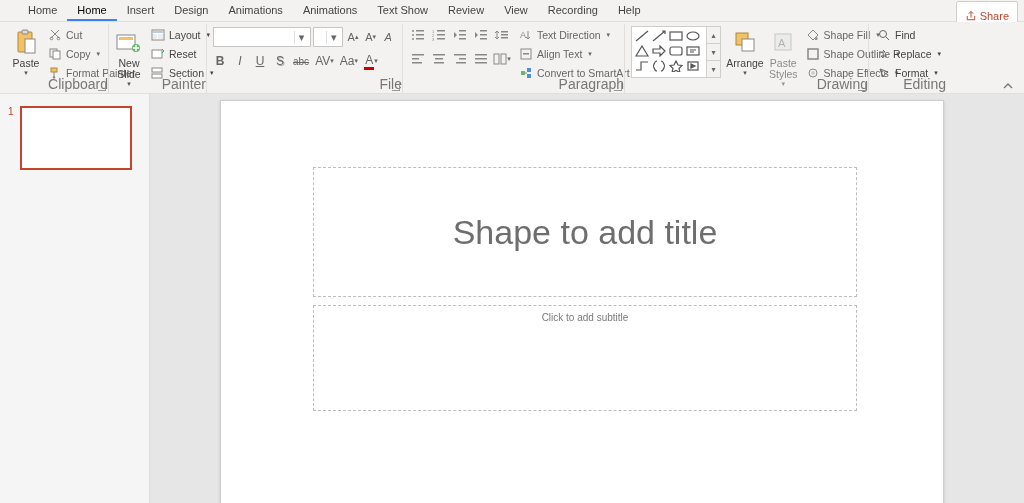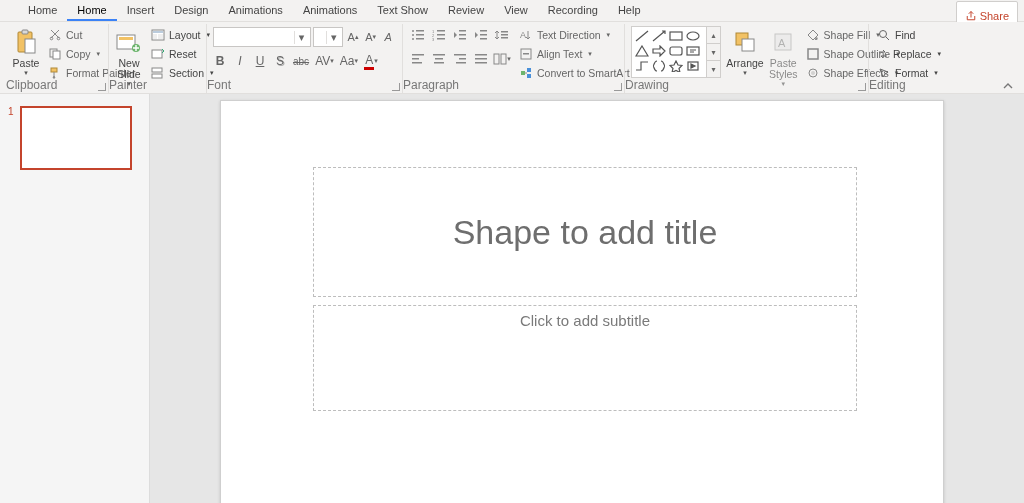--- a/index.html
+++ b/index.html
@@ -11,21 +11,21 @@
   .tab { padding: 4px 10px 2px; color: #444; cursor: pointer; }
   .tab.active { color: #000; border-bottom: 2px solid #3b82f6; font-weight: 400; }
   .share-btn { position: absolute; right: 6px; top: 1px; height: 30px; display: flex; align-items: center; gap: 3px; padding: 0 8px; border: 1px solid #d0cecc; background: #fff; color: #c4442c; border-radius: 2px; cursor: pointer; }
   .share-btn .ico { width: 12px; height: 12px; }
 
   
   .ribbon { display: flex; align-items: stretch; height: 72px; background: #f3f2f1; border-bottom: 1px solid #e1dfdd; padding: 2px 6px 0; position: relative; }
   .group { position: relative; padding: 2px 6px 12px; }
   .group + .group { border-left: 1px solid #e1dfdd; }
   .group-body { display: flex; gap: 6px; }
-  .group-title { position: absolute; bottom: 1px; left: 0; right: 0; text-align: left; font-size: 12px; color: #777; }
+  .group-title { position: absolute; bottom: 1px; left: 0; right: 0; text-align: right; font-size: 14px; color: #777; }
   .dbl { position: absolute; right: 2px; bottom: 2px; width: 8px; height: 8px; border: 1px solid #999; border-top: none; border-left: none; cursor: pointer; }
   .collapse { position: absolute; right: 6px; bottom: 0; color: #777; cursor: pointer; padding: 2px 4px; }
 
   
   .big-btn { display: flex; flex-direction: column; align-items: center; justify-content: flex-start; width: 36px; padding-top: 2px; cursor: pointer; }
   .big-btn .iconbox { width: 28px; height: 28px; display: flex; align-items: center; justify-content: center; }
   .big-btn .lbl { font-size: 10.5px; text-align: center; line-height: 1.05; margin-top: 2px; }
   .big-btn .caret { font-size: 7px; color: #555; }
 
   .stack { display: flex; flex-direction: column; gap: 2px; }
@@ -58,21 +58,21 @@
   
   .workspace { display: flex; height: calc(503px - 22px - 72px); background: #e6e6e6; }
   .thumb-pane { width: 150px; background: #f5f5f5; border-right: 1px solid #dcdcdc; padding: 12px 8px; display: flex; flex-direction: column; }
   .thumb-wrap { display: flex; gap: 6px; }
   .thumb-num { font-size: 10px; color: #c4442c; }
   .thumb { width: 112px; height: 64px; background: #fff; border: 2px solid #c4442c; }
   .canvas-area { flex: 1; position: relative; overflow: hidden; }
   .slide { position: absolute; left: 70px; top: 6px; width: 724px; height: 406px; background: #fff; border: 1px solid #cfcfcf; box-shadow: 0 1px 3px rgba(0,0,0,.15); }
   .ph { position: absolute; border: 1px dashed #bdbdbd; display: flex; align-items: center; justify-content: center; color: #7a7a7a; text-align: center; cursor: text; }
   .ph-title { left: 92px; top: 66px; width: 544px; height: 130px; font-size: 34px; font-weight: 300; color: #6e6e6e; }
-  .ph-sub { left: 92px; top: 204px; width: 544px; height: 106px; font-size: 15px; align-items: flex-start; padding-top: 6px; }
+  .ph-sub { left: 92px; top: 204px; width: 544px; height: 106px; font-size: 10px; align-items: flex-start; padding-top: 6px; }
 </style>
 </head>
 <body>
 
 <div class="tabs">
   <div class="tab">Home</div>
   <div class="tab active">Home</div>
   <div class="tab">Insert</div>
   <div class="tab">Design</div>
   <div class="tab">Animations</div>
@@ -225,21 +225,21 @@
         <div class="fb-item">
             <span>Aa</span>
             <span style="font-size:7px;">▾</span>
           </div>
         <div class="fb-item">
             <span style="border-bottom:3px solid #c00;padding:0 1px;">A</span>
             <span style="font-size:7px;">▾</span>
           </div>
       </div>
     </div>
-    <div class="group-title">Font</div>
+    <div class="group-title">File</div>
     <div class="dbl"></div>
   </div>
 
   <div class="group" style="width:222px;">
     <div class="group-body">
       <div style="display:flex;flex-direction:column;gap:6px;">
         <div class="para-row">
           <div class="icon-btn">
               <svg width="14" height="12">
                 <circle cx="2" cy="2" r="1" fill="#888"></circle>

